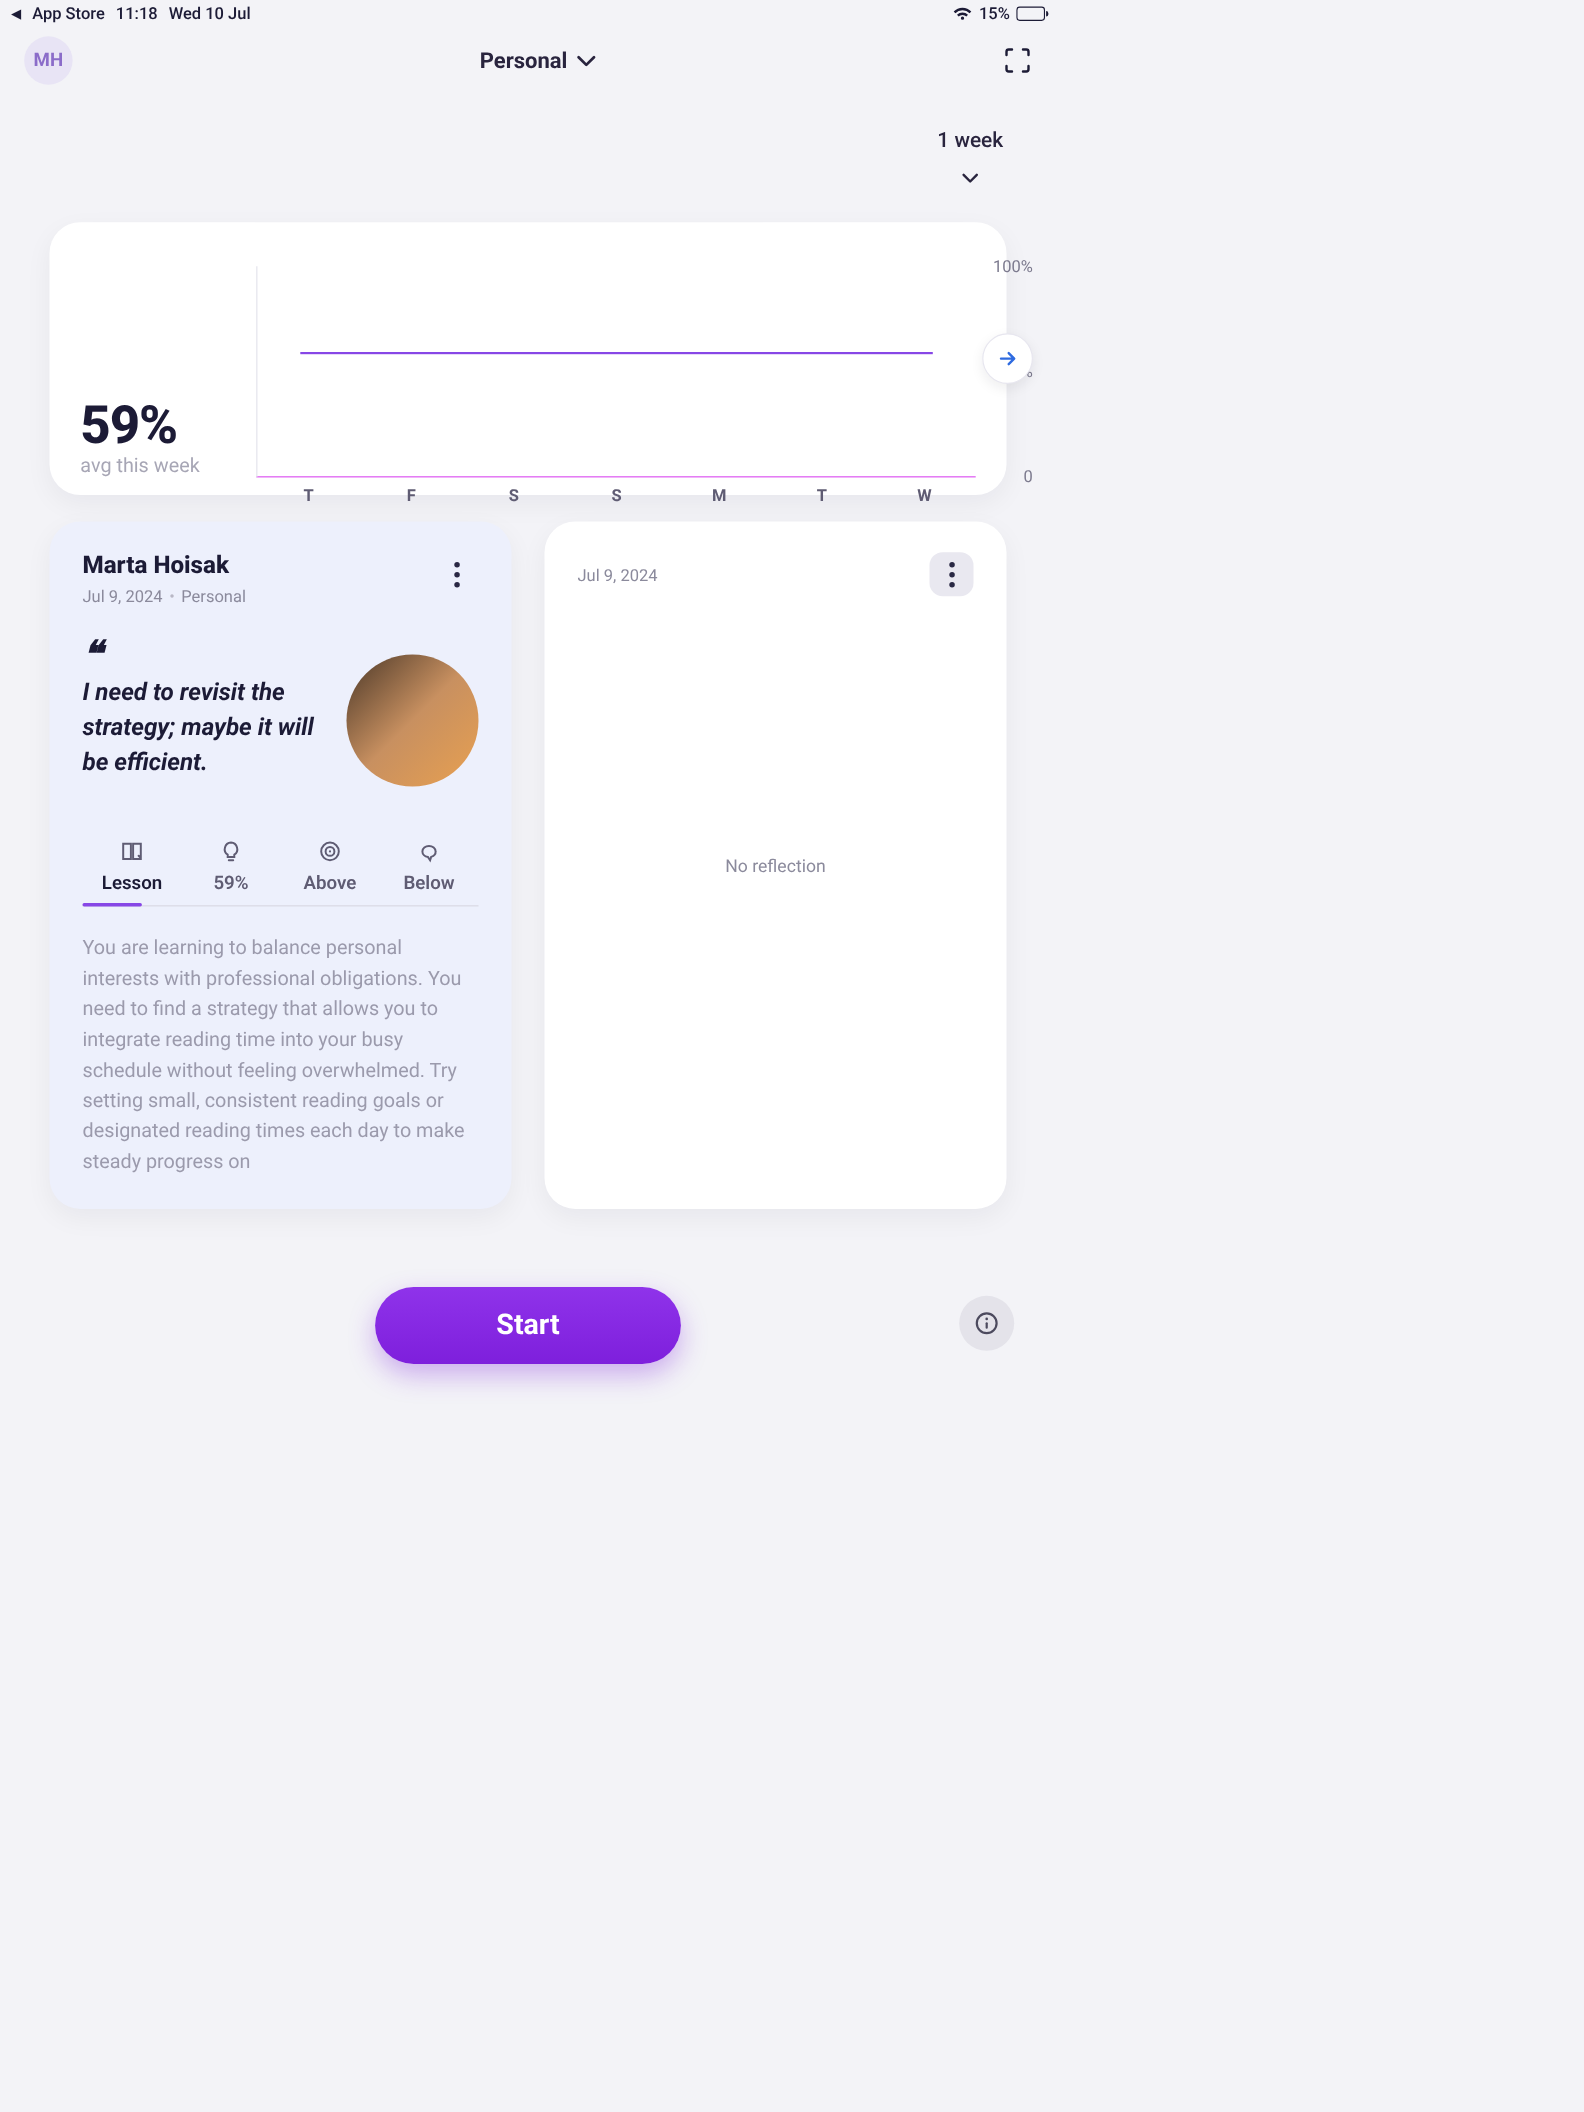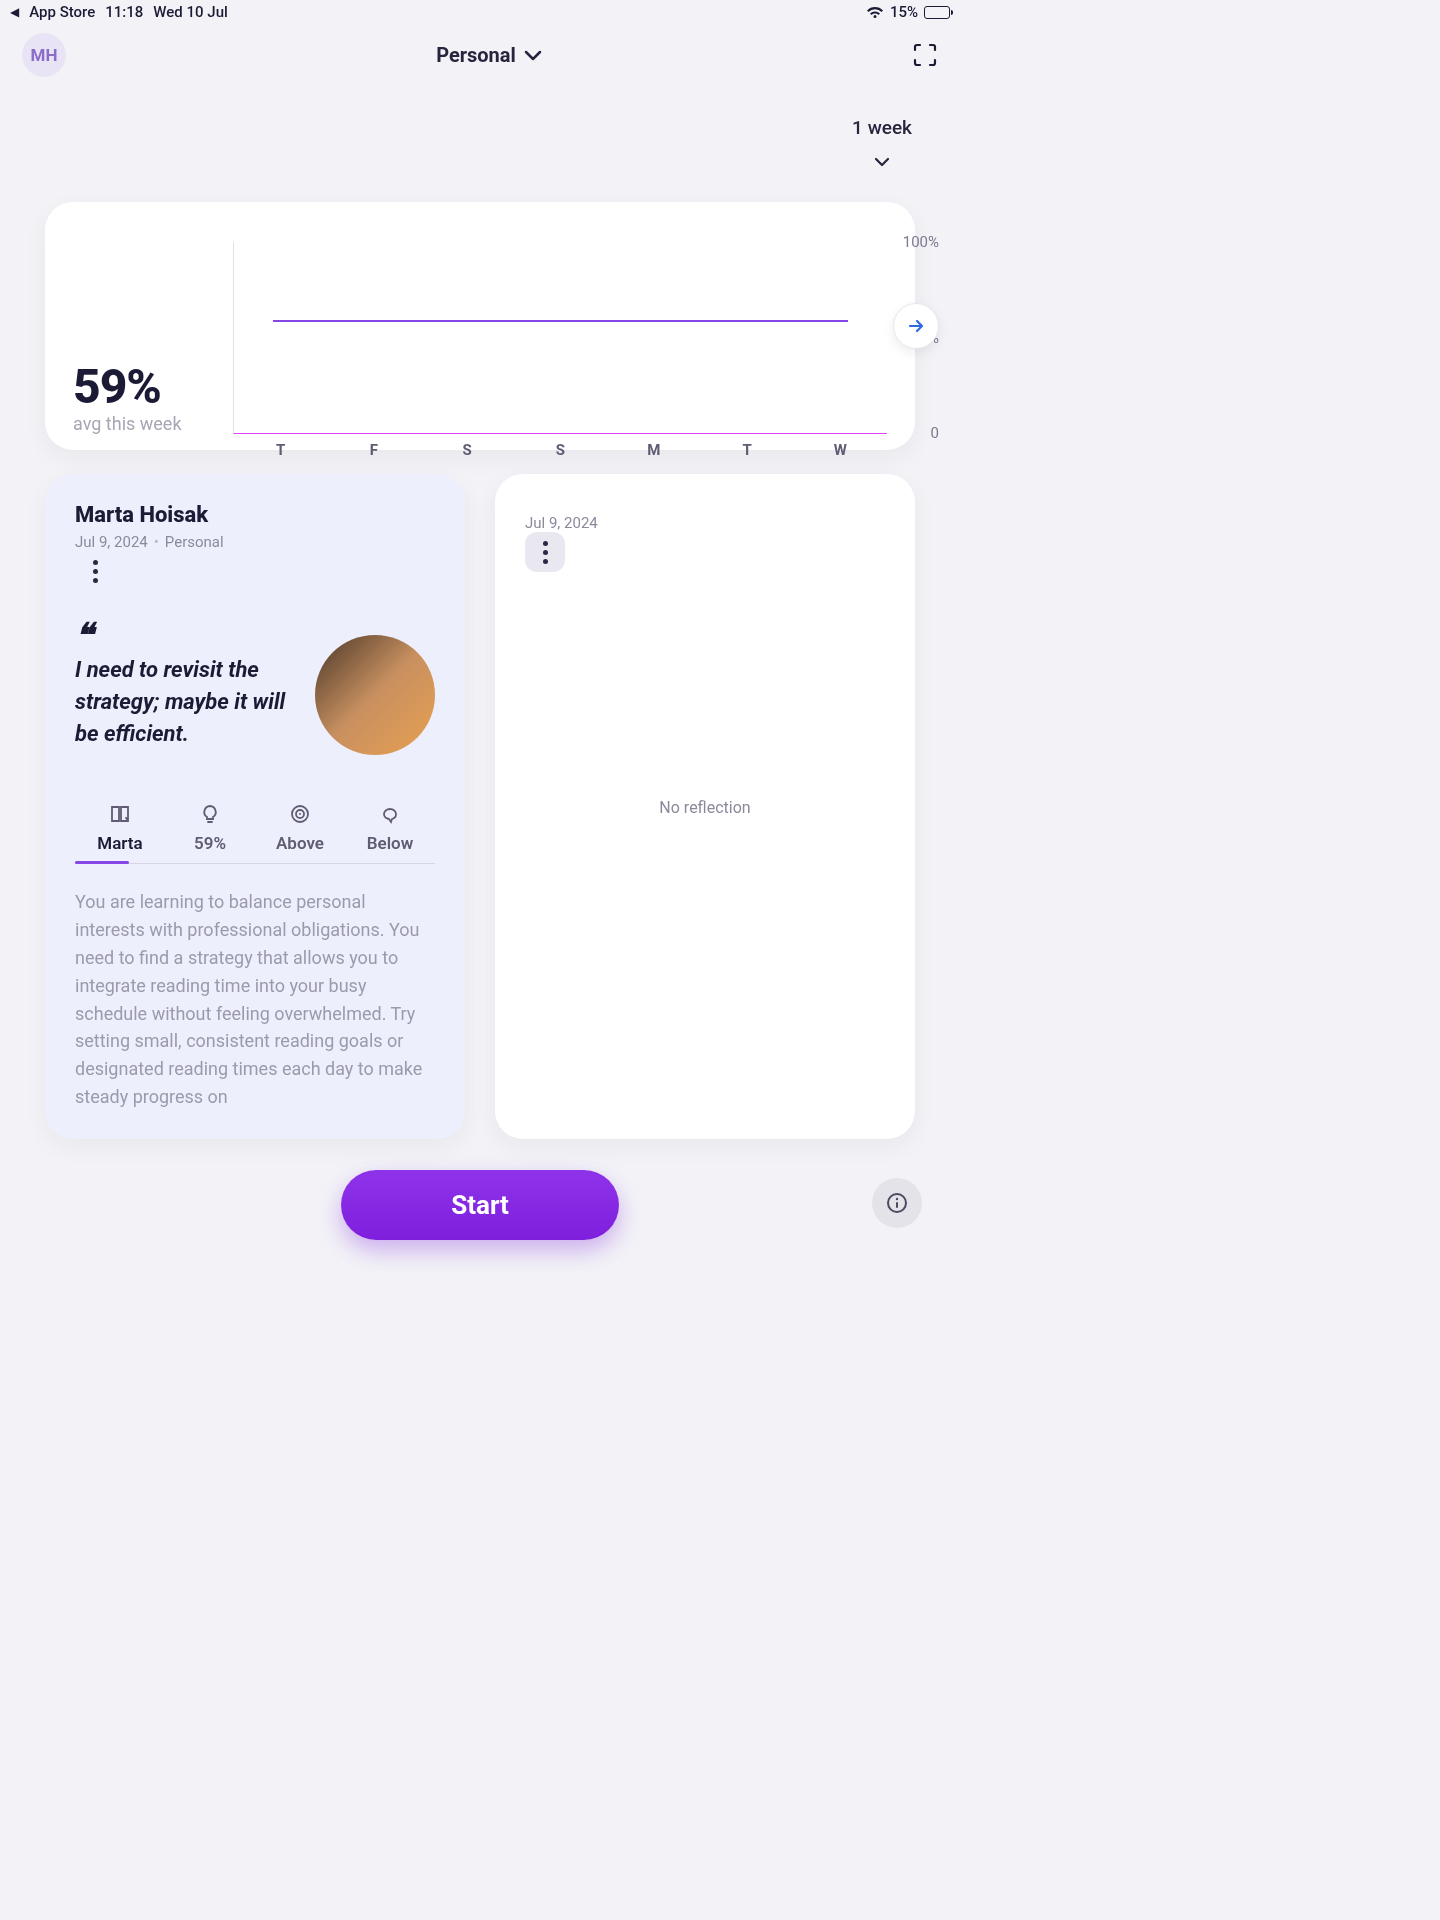--- a/index.html
+++ b/index.html
@@ -61,21 +61,21 @@
   }
 
   
   .cards-row{display:flex;gap:30px;margin:24px 45px 0;}
   .reflection-card{
     flex:1;border-radius:28px;padding:28px 30px;box-shadow:0 8px 24px rgba(20,20,40,0.05);
     position:relative;min-height:600px;
   }
   .card-left{background:#EDF0FC;}
   .card-right{background:#fff;}
-  .card-head{display:flex;justify-content:space-between;align-items:flex-start;flex-direction:column;}
+  .card-head{display:flex;justify-content:space-between;align-items:flex-start;}
   .author-name{font-size:22px;font-weight:800;}
   .meta-line{margin-top:6px;font-size:15px;color:#8B8A9C;}
   .meta-dot{color:#B8B7C5;margin:0 6px;}
   .more-btn{width:40px;height:40px;display:flex;align-items:center;justify-content:center;border-radius:12px;}
   .more-btn.boxed{background:#E9E8F0;}
   .dots-v{display:flex;flex-direction:column;gap:4px;}
   .dots-v span{width:5px;height:5px;background:#2A2844;border-radius:50%;}
   .quote-block{margin-top:36px;display:flex;gap:16px;align-items:flex-start;}
   .quote-text{flex:1;font-style:italic;font-size:22px;font-weight:700;line-height:1.45;}
   .quote-mark{font-size:34px;font-weight:900;line-height:0.5;margin-bottom:10px;display:block;}
@@ -203,21 +203,21 @@
         <span class="quote-mark">❝</span>
         <span>I need to revisit the strategy; maybe it will be efficient.</span>
       </div>
       <div class="photo"></div>
     </div>
     <div class="tabs">
       <div class="tab active">
         <span class="tab-icon"><svg width="22" height="22" viewBox="0 0 22 22">
               <path d="M3 4 h7 v14 h-7z M12 4 h7 v14 h-7z M17 15 l2 2" stroke="#5F5C73" stroke-width="1.8" fill="none" stroke-linecap="round"></path>
             </svg></span>
-        <span class="tab-label">Marta</span>
+        <span class="tab-label">Lesson</span>
       </div>
       <div class="tab">
         <span class="tab-icon"><svg width="22" height="22" viewBox="0 0 22 22">
               <path d="M11 3 a6 6 0 0 1 3 11 v2 h-6 v-2 a6 6 0 0 1 3-11z M9 19 h4" stroke="#5F5C73" stroke-width="1.8" fill="none" stroke-linecap="round"></path>
             </svg></span>
         <span class="tab-label">59%</span>
       </div>
       <div class="tab">
         <span class="tab-icon"><svg width="22" height="22" viewBox="0 0 22 22">
               <circle cx="11" cy="11" r="8" stroke="#5F5C73" stroke-width="1.8" fill="none"></circle>

